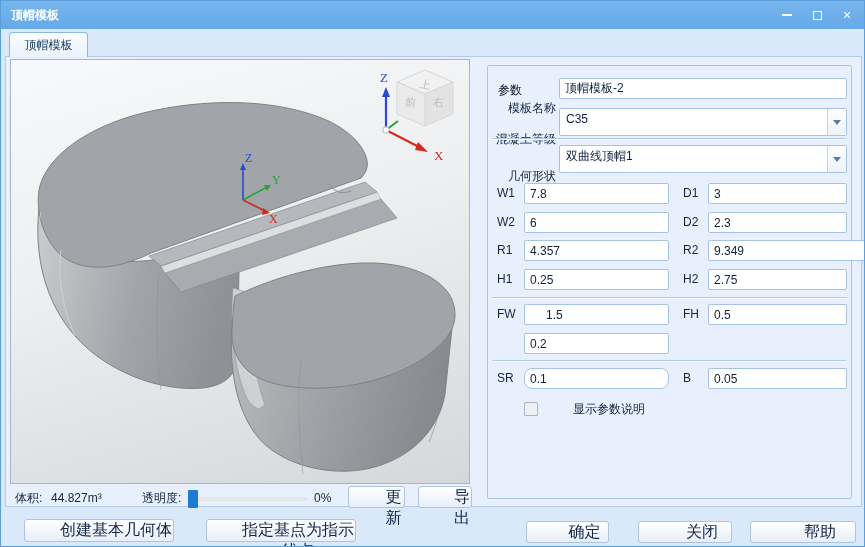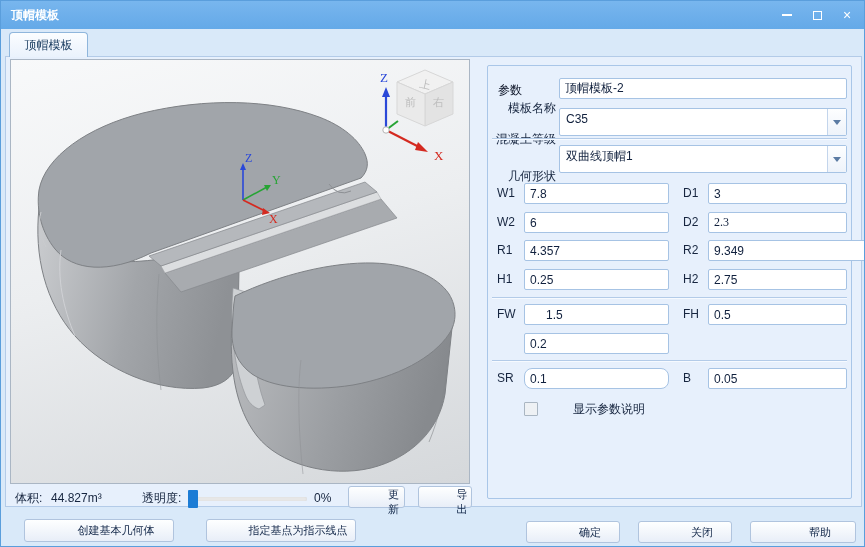--- a/index.html
+++ b/index.html
@@ -28,21 +28,21 @@
     border:1px solid #aab6c4; background:linear-gradient(165deg,#f8f9fa 0%,#eceef0 45%,#d5d8db 100%); z-index:2; }
   .viewport svg { display:block; }
 
   
   .status-text { position:absolute; color:#16253f; height:20px; line-height:20px; z-index:2; }
   .slider-track { position:absolute; left:188px; top:496px; width:118px; height:4px;
     background:#e7e7e7; border-radius:2px; box-shadow:inset 0 0 1px #c9c9c9; z-index:2; }
   .slider-handle { position:absolute; left:187px; top:489px; width:10px; height:18px;
     background:#1c7cd5; border-radius:1px; z-index:3; }
   .btn { position:absolute; background:linear-gradient(#feffff,#e8eef8); border:1px solid #b0c4de;
-    border-radius:3px; color:#112648; font-size:11px; font-family:"Liberation Sans",sans-serif; z-index:2; cursor:default;padding-left:34px; }
+    border-radius:3px; color:#112648; font-size:16px; font-family:"Liberation Sans",sans-serif; z-index:2; cursor:default;padding-left:34px; }
 
   
   .groupbox { position:absolute; left:486px; top:64px; width:365px; height:434px;
     border:1px solid #a9c6e8; border-radius:2px; z-index:2; }
   .group-legend { position:absolute; left:6px; top:-8px; background:#e7f0fc; padding:0 4px; color:#0f172a;margin-top:24px; }
   .g-label { position:absolute; height:21px; line-height:21px; color:#16253f; }
   .g-label.right { text-align:right;margin-top:20px; }
   .g-input { position:absolute; height:21px; border:1px solid #a6c3e4; border-radius:2px;
     background:#fff; color:#10203d; font-size:12px; font-family:"Liberation Sans",sans-serif; padding:0 5px; }
   .combo { position:absolute; height:28px; border:1px solid #a6c3e4; border-radius:2px; background:#fff; }
@@ -183,21 +183,21 @@
     </div>
 
     <span class="g-label" style="left:9px;  top:117px; width:26px;">W1</span>
     <input class="g-input" style="left: 36px; top: 117px; width: 145px;" value="7.8">
     <span class="g-label" style="left:195px; top:117px; width:24px;">D1</span>
     <input class="g-input" style="left: 220px; top: 117px; width: 139px;" value="3">
 
     <span class="g-label" style="left:9px;  top:146px; width:26px;">W2</span>
     <input class="g-input" style="left: 36px; top: 146px; width: 145px;" value="6">
     <span class="g-label" style="left:195px; top:146px; width:24px;">D2</span>
-    <input class="g-input" style="left: 220px; top: 146px; width: 139px; font-family: Liberation Serif, serif;" value="2.3">
+    <input class="g-input" style="left: 220px; top: 146px; width: 139px;" value="2.3">
 
     <span class="g-label" style="left:9px;  top:174px; width:26px;">R1</span>
     <input class="g-input" style="left: 36px; top: 174px; width: 145px;" value="4.357">
     <span class="g-label" style="left:195px; top:174px; width:24px;">R2</span>
     <input class="g-input" style="left: 220px; top: 174px; width: 158px;" value="9.349">
 
     <span class="g-label" style="left:9px;  top:203px; width:26px;">H1</span>
     <input class="g-input" style="left: 36px; top: 203px; width: 145px;" value="0.25">
     <span class="g-label" style="left:195px; top:203px; width:24px;">H2</span>
     <input class="g-input" style="left: 220px; top: 203px; width: 139px;" value="2.75">
@@ -218,17 +218,17 @@
     <input class="g-input" style="left: 36px; top: 302px; width: 145px; border-radius: 8px;" value="0.1">
     <span class="g-label" style="left:195px; top:302px; width:24px;">B</span>
     <input class="g-input" style="left: 220px; top: 302px; width: 139px;" value="0.05">
 
     <div class="checkbox" style="left:36px; top:336px;"></div>
     <span class="g-label" style="left:57px; top:333px; width:120px;margin-left:28px;">显示参数说明</span>
   </div>
 
   <button class="btn" style="left:23px;  top:518px; width:150px; height:23px;">创建基本几何体</button>
   <button class="btn" style="left:193px; top:518px; width:150px; height:23px;margin-left:12px;">指定基点为指示线点</button>
-  <button class="btn" style="left:525px; top:520px; width:94px; height:22px;">确定</button>
+  <button class="btn" style="left:525px; top:520px; width:83px; height:22px;">确定</button>
   <button class="btn" style="left:637px; top:520px; width:94px; height:22px;">关闭</button>
   <button class="btn" style="left:749px; top:520px; width:106px; height:22px;">帮助</button>
 
 </div>
 
 </body></html>

